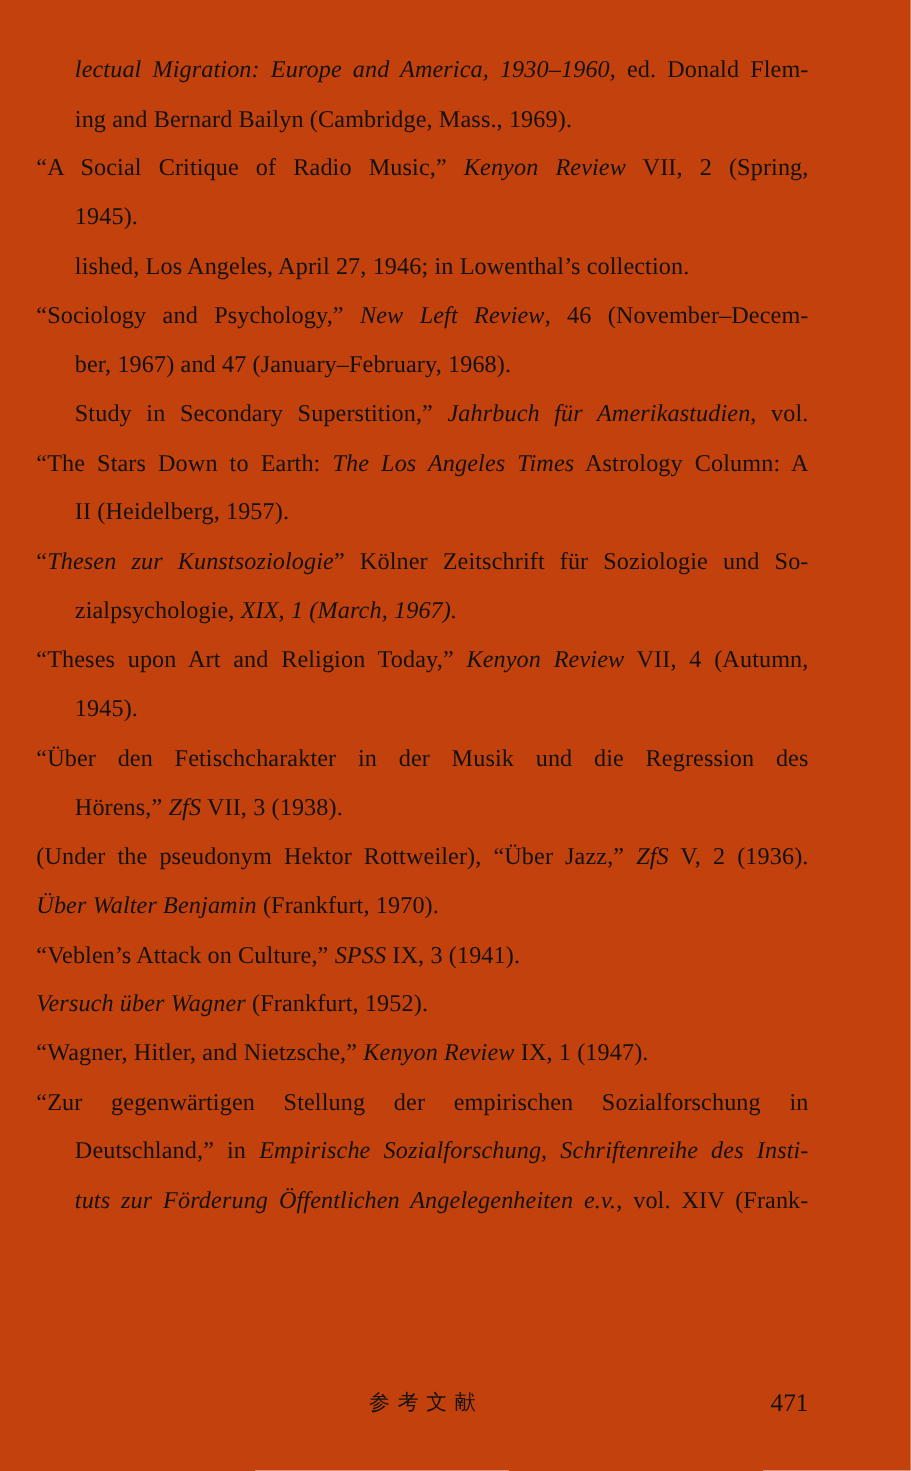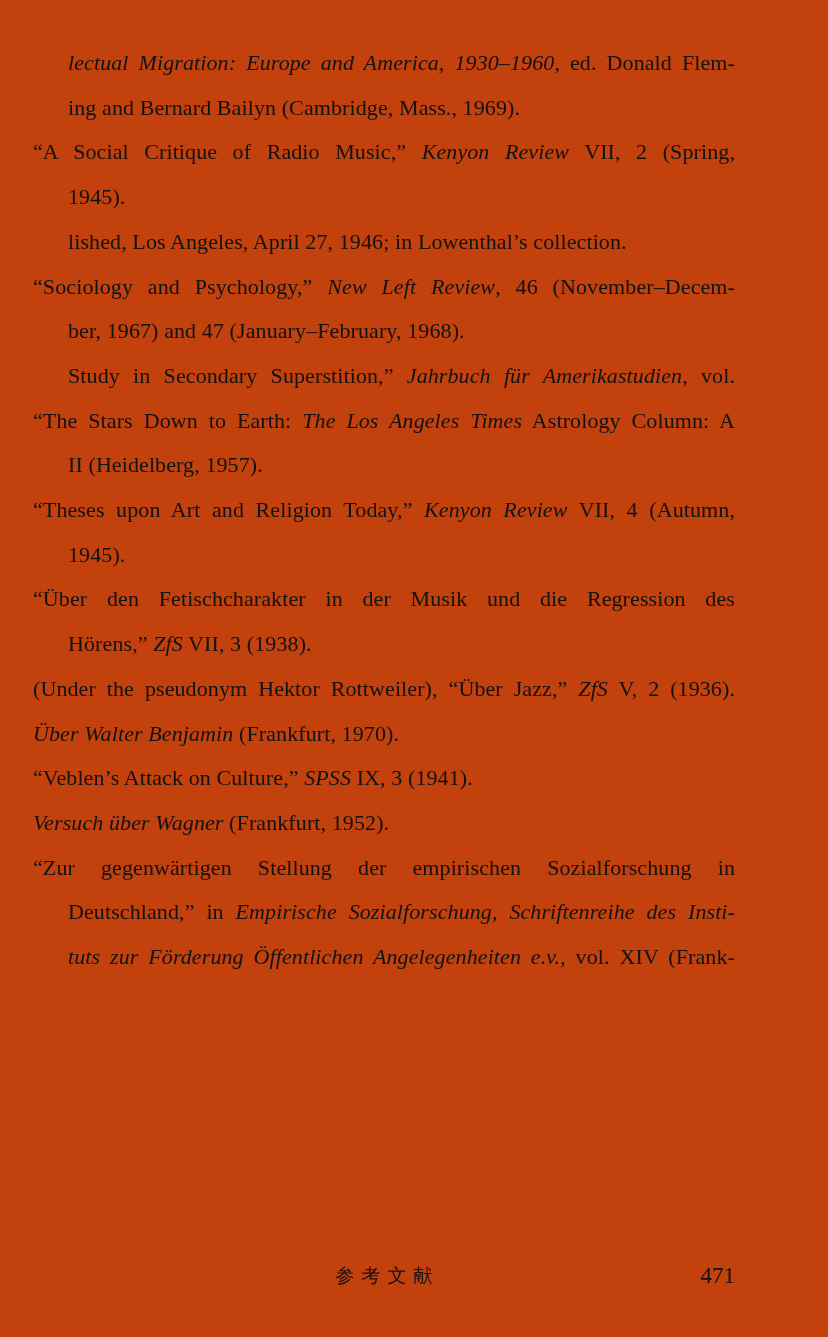--- a/index.html
+++ b/index.html
@@ -70,40 +70,47 @@
       <div class="entry">
         <div class="line" style="word-spacing: 9.23661px;"><span class="line-text"><span>“Sociology and Psychology,” </span><i>New Left Review</i><span>, 46 (November–Decem-</span></span></div>
         <div class="line indent"><span class="line-text"><span>ber, 1967) and 47 (January–February, 1968).</span></span></div>
       </div>
       <div class="entry">
         <div class="line indent" style="word-spacing: 7.61384px;"><span class="line-text"><span>Study in Secondary Superstition,” </span><i>Jahrbuch für Amerikastudien</i><span>, vol.</span></span></div>
         <div class="line" style="word-spacing: 5.29972px;"><span class="line-text"><span>“The Stars Down to Earth: </span><i>The Los Angeles Times</i><span> Astrology Column: A</span></span></div>
         <div class="line indent"><span class="line-text"><span>II (Heidelberg, 1957).</span></span></div>
       </div>
       <div class="entry">
+        <div class="line" style="word-spacing: 8.04883px;"><span class="line-text"><span>“</span><i>Thesen zur Kunstsoziologie</i><span>” Kölner Zeitschrift für Soziologie und So-</span></span></div>
+        <div class="line indent"><span class="line-text"><span>zialpsychologie, </span><i>XIX, 1 (March, 1967).</i></span></div>
+      </div>
+      <div class="entry">
         <div class="line" style="word-spacing: 5.93594px;"><span class="line-text"><span>“Theses upon Art and Religion Today,” </span><i>Kenyon Review</i><span> VII, 4 (Autumn,</span></span></div>
         <div class="line indent"><span class="line-text"><span>1945).</span></span></div>
       </div>
       <div class="entry">
         <div class="line" style="word-spacing: 14.1111px;"><span class="line-text"><span>“Über den Fetischcharakter in der Musik und die Regression des</span></span></div>
         <div class="line indent"><span class="line-text"><span>Hörens,” </span><i>ZfS</i><span> VII, 3 (1938).</span></span></div>
       </div>
       <div class="entry">
         <div class="line" style="word-spacing: 5.30625px;"><span class="line-text"><span>(Under the pseudonym Hektor Rottweiler), “Über Jazz,” </span><i>ZfS</i><span> V, 2 (1936).</span></span></div>
       </div>
       <div class="entry">
         <div class="line"><span class="line-text"><i>Über Walter Benjamin</i><span> (Frankfurt, 1970).</span></span></div>
       </div>
       <div class="entry">
         <div class="line"><span class="line-text"><span>“Veblen’s Attack on Culture,” </span><i>SPSS</i><span> IX, 3 (1941).</span></span></div>
       </div>
       <div class="entry">
         <div class="line"><span class="line-text"><i>Versuch über Wagner</i><span> (Frankfurt, 1952).</span></span></div>
       </div>
       <div class="entry">
+        <div class="line"><span class="line-text"><span>“Wagner, Hitler, and Nietzsche,” </span><i>Kenyon Review</i><span> IX, 1 (1947).</span></span></div>
+      </div>
+      <div class="entry">
         <div class="line" style="word-spacing: 20.4557px;"><span class="line-text"><span>“Zur gegenwärtigen Stellung der empirischen Sozialforschung in</span></span></div>
         <div class="line indent" style="word-spacing: 6.26302px;"><span class="line-text"><span>Deutschland,” in </span><i>Empirische Sozialforschung, Schriftenreihe des Insti-</i></span></div>
         <div class="line indent" style="word-spacing: 4.24023px;"><span class="line-text"><i>tuts zur Förderung Öffentlichen Angelegenheiten e.v.</i><span>, vol. XIV (Frank-</span></span></div>
       </div>
     </div>
   <div class="footer">
     <div class="footer-title">参考文献</div>
     <div class="page-number">471</div>
   </div>
 </div>

